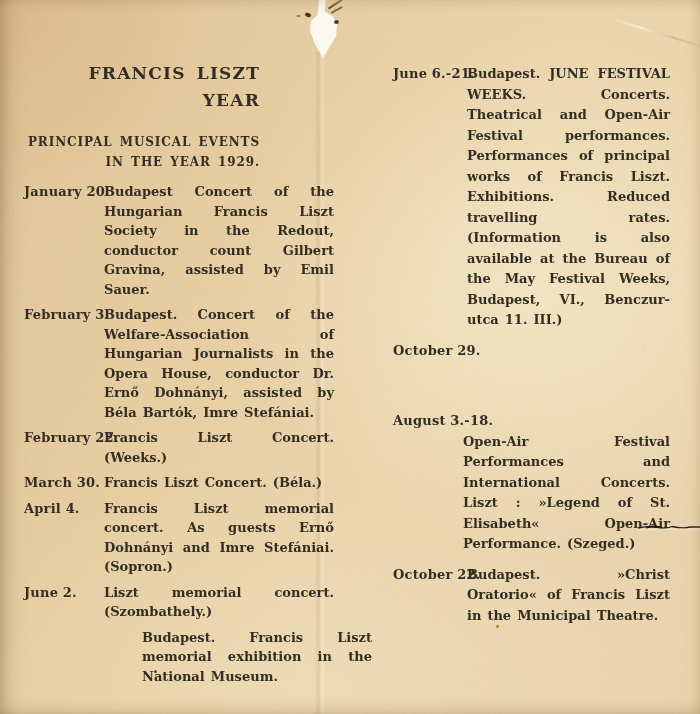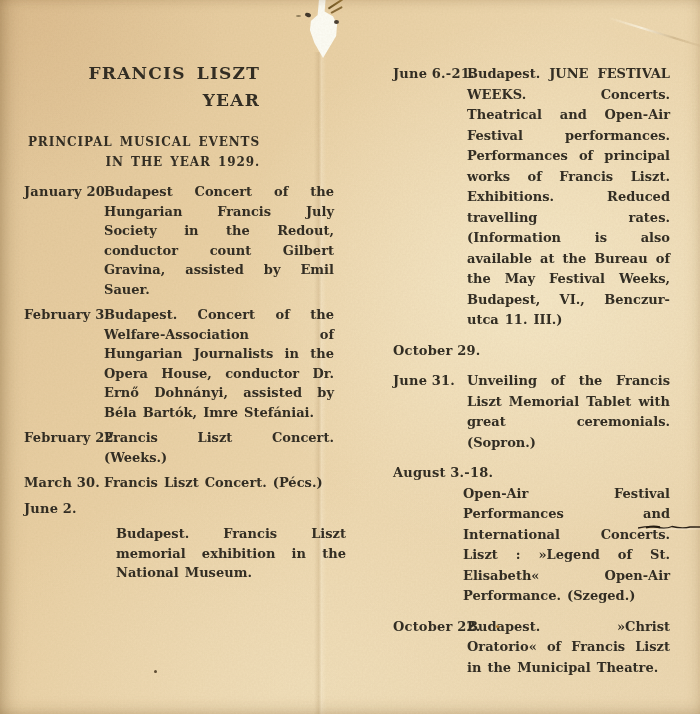--- a/index.html
+++ b/index.html
@@ -33,22 +33,22 @@
   .col{position:absolute;z-index:3;font-size:13px;font-weight:700;}
   .col-left{left:24px;top:182px;width:310px;line-height:19.5px;}
   .col-right{left:393px;top:64px;width:277px;line-height:20.5px;}
   .event{display:flex;flex-wrap:wrap;align-items:flex-start;}
   .col-left .event{margin-bottom:6px;}
   .col-right .event{margin-bottom:10px;}
   .date{flex:0 0 auto;white-space:nowrap;letter-spacing:.2px;}
   .col-left .date{width:80px;}
   .col-right .date{width:74px;}
   .desc{flex:1 1 0;min-width:0;text-align:justify;word-spacing:1.5px;}
-  .event.stacked .date{width:100%;}
-  .col-left .event.stacked .desc{flex:none;margin-left:92px;width:calc(100% - 80px);}
+  .event.stacked .date{width:100%;margin-top:40px;}
+  .col-left .event.stacked .desc{flex:none;margin-left:118px;width:calc(100% - 80px);}
   .col-right .event.stacked .desc{flex:none;margin-left:70px;width:calc(100% - 70px);}
 
   
   .tear{position:absolute;left:308px;top:0;width:32px;height:58px;z-index:4;background:var(--tear-white);
     clip-path:polygon(34% 0,55% 0,52% 20%,78% 28%,91% 42%,88% 62%,47% 100%,20% 74%,6% 52%,9% 36%,30% 26%);
     filter:drop-shadow(0 1px 2px rgba(140,105,60,.7));}
   .speck{position:absolute;z-index:4;}
   .speck-a{left:305px;top:13px;width:6px;height:4px;background:#43392c;border-radius:50%;transform:rotate(18deg);}
   .speck-b{left:296px;top:15px;width:5px;height:2px;background:#93805e;border-radius:50%;}
   .speck-c{left:334px;top:20px;width:5px;height:4px;background:#4a4034;border-radius:50%;}
@@ -82,61 +82,62 @@
     <div class="title">FRANCIS LISZT YEAR</div>
     <div class="subtitle">
       <div>PRINCIPAL MUSICAL EVENTS</div>
       <div>IN THE YEAR 1929.</div>
     </div>
   </div>
 
   <div class="col col-left" id="left-events">
   <div class="event">
     <div class="date">January 20.</div>
-    <div class="desc">Budapest Concert of the Hungarian Francis July Society in the Redout, conductor count Gilbert Gravina, assisted by Emil Sauer.</div>
+    <div class="desc">Budapest Concert of the Hungarian Francis Liszt Society in the Redout, conductor count Gilbert Gravina, assisted by Emil Sauer.</div>
   </div>
 
   <div class="event">
     <div class="date">February 3.</div>
     <div class="desc">Budapest. Concert of the Welfare-Association of Hungarian Journalists in the Opera House, conductor Dr. Ernő Dohnányi, assisted by Béla Bartók, Imre Stefániai.</div>
   </div>
 
   <div class="event">
     <div class="date">February 22.</div>
     <div class="desc">Francis Liszt Concert. (Weeks.)</div>
   </div>
 
   <div class="event">
     <div class="date">March 30.</div>
-    <div class="desc">Francis Liszt Concert. (Pécs.)</div>
+    <div class="desc">Francis Liszt Concert. (Béla.)</div>
   </div>
 
+  <div class="event">
+    <div class="date">April 4.</div>
+    <div class="desc">Francis Liszt memorial concert. As guests Ernő Dohnányi and Imre Stefániai. (Sopron.)</div>
+  </div>
 
   <div class="event">
     <div class="date">June 2.</div>
+    <div class="desc">Liszt memorial concert. (Szombathely.)</div>
   </div>
 
   <div class="event stacked">
     <div class="desc">Budapest. Francis Liszt memorial exhibition in the National Museum.</div>
   </div>
 </div>
   <div class="col col-right" id="right-events">
   <div class="event">
     <div class="date">June 6.-21.</div>
     <div class="desc">Budapest. JUNE FESTIVAL WEEKS. Concerts. Theatrical and Open-Air Festival performances. Performances of principal works of Francis Liszt. Exhibitions. Reduced travelling rates. (Information is also available at the Bureau of the May Festival Weeks, Budapest, VI., Benczur-utca 11. III.)</div>
   </div>
 
   <div class="event">
     <div class="date">October 29.</div>
   </div>
 
-  <div class="event">
-    <div class="date">June 31.</div>
-    <div class="desc">Unveiling of the Francis Liszt Memorial Tablet with great ceremonials. (Sopron.)</div>
-  </div>
 
 
   <div class="event stacked">
     <div class="date">August 3.-18.</div>
     <div class="desc">Open-Air Festival Performances and International Concerts. Liszt : »Legend of St. Elisabeth« Open-Air Performance. (Szeged.)</div>
   </div>
 
   <div class="event">
     <div class="date">October 22.</div>
     <div class="desc">Budapest. »Christ Oratorio« of Francis Liszt in the Municipal Theatre.</div>

